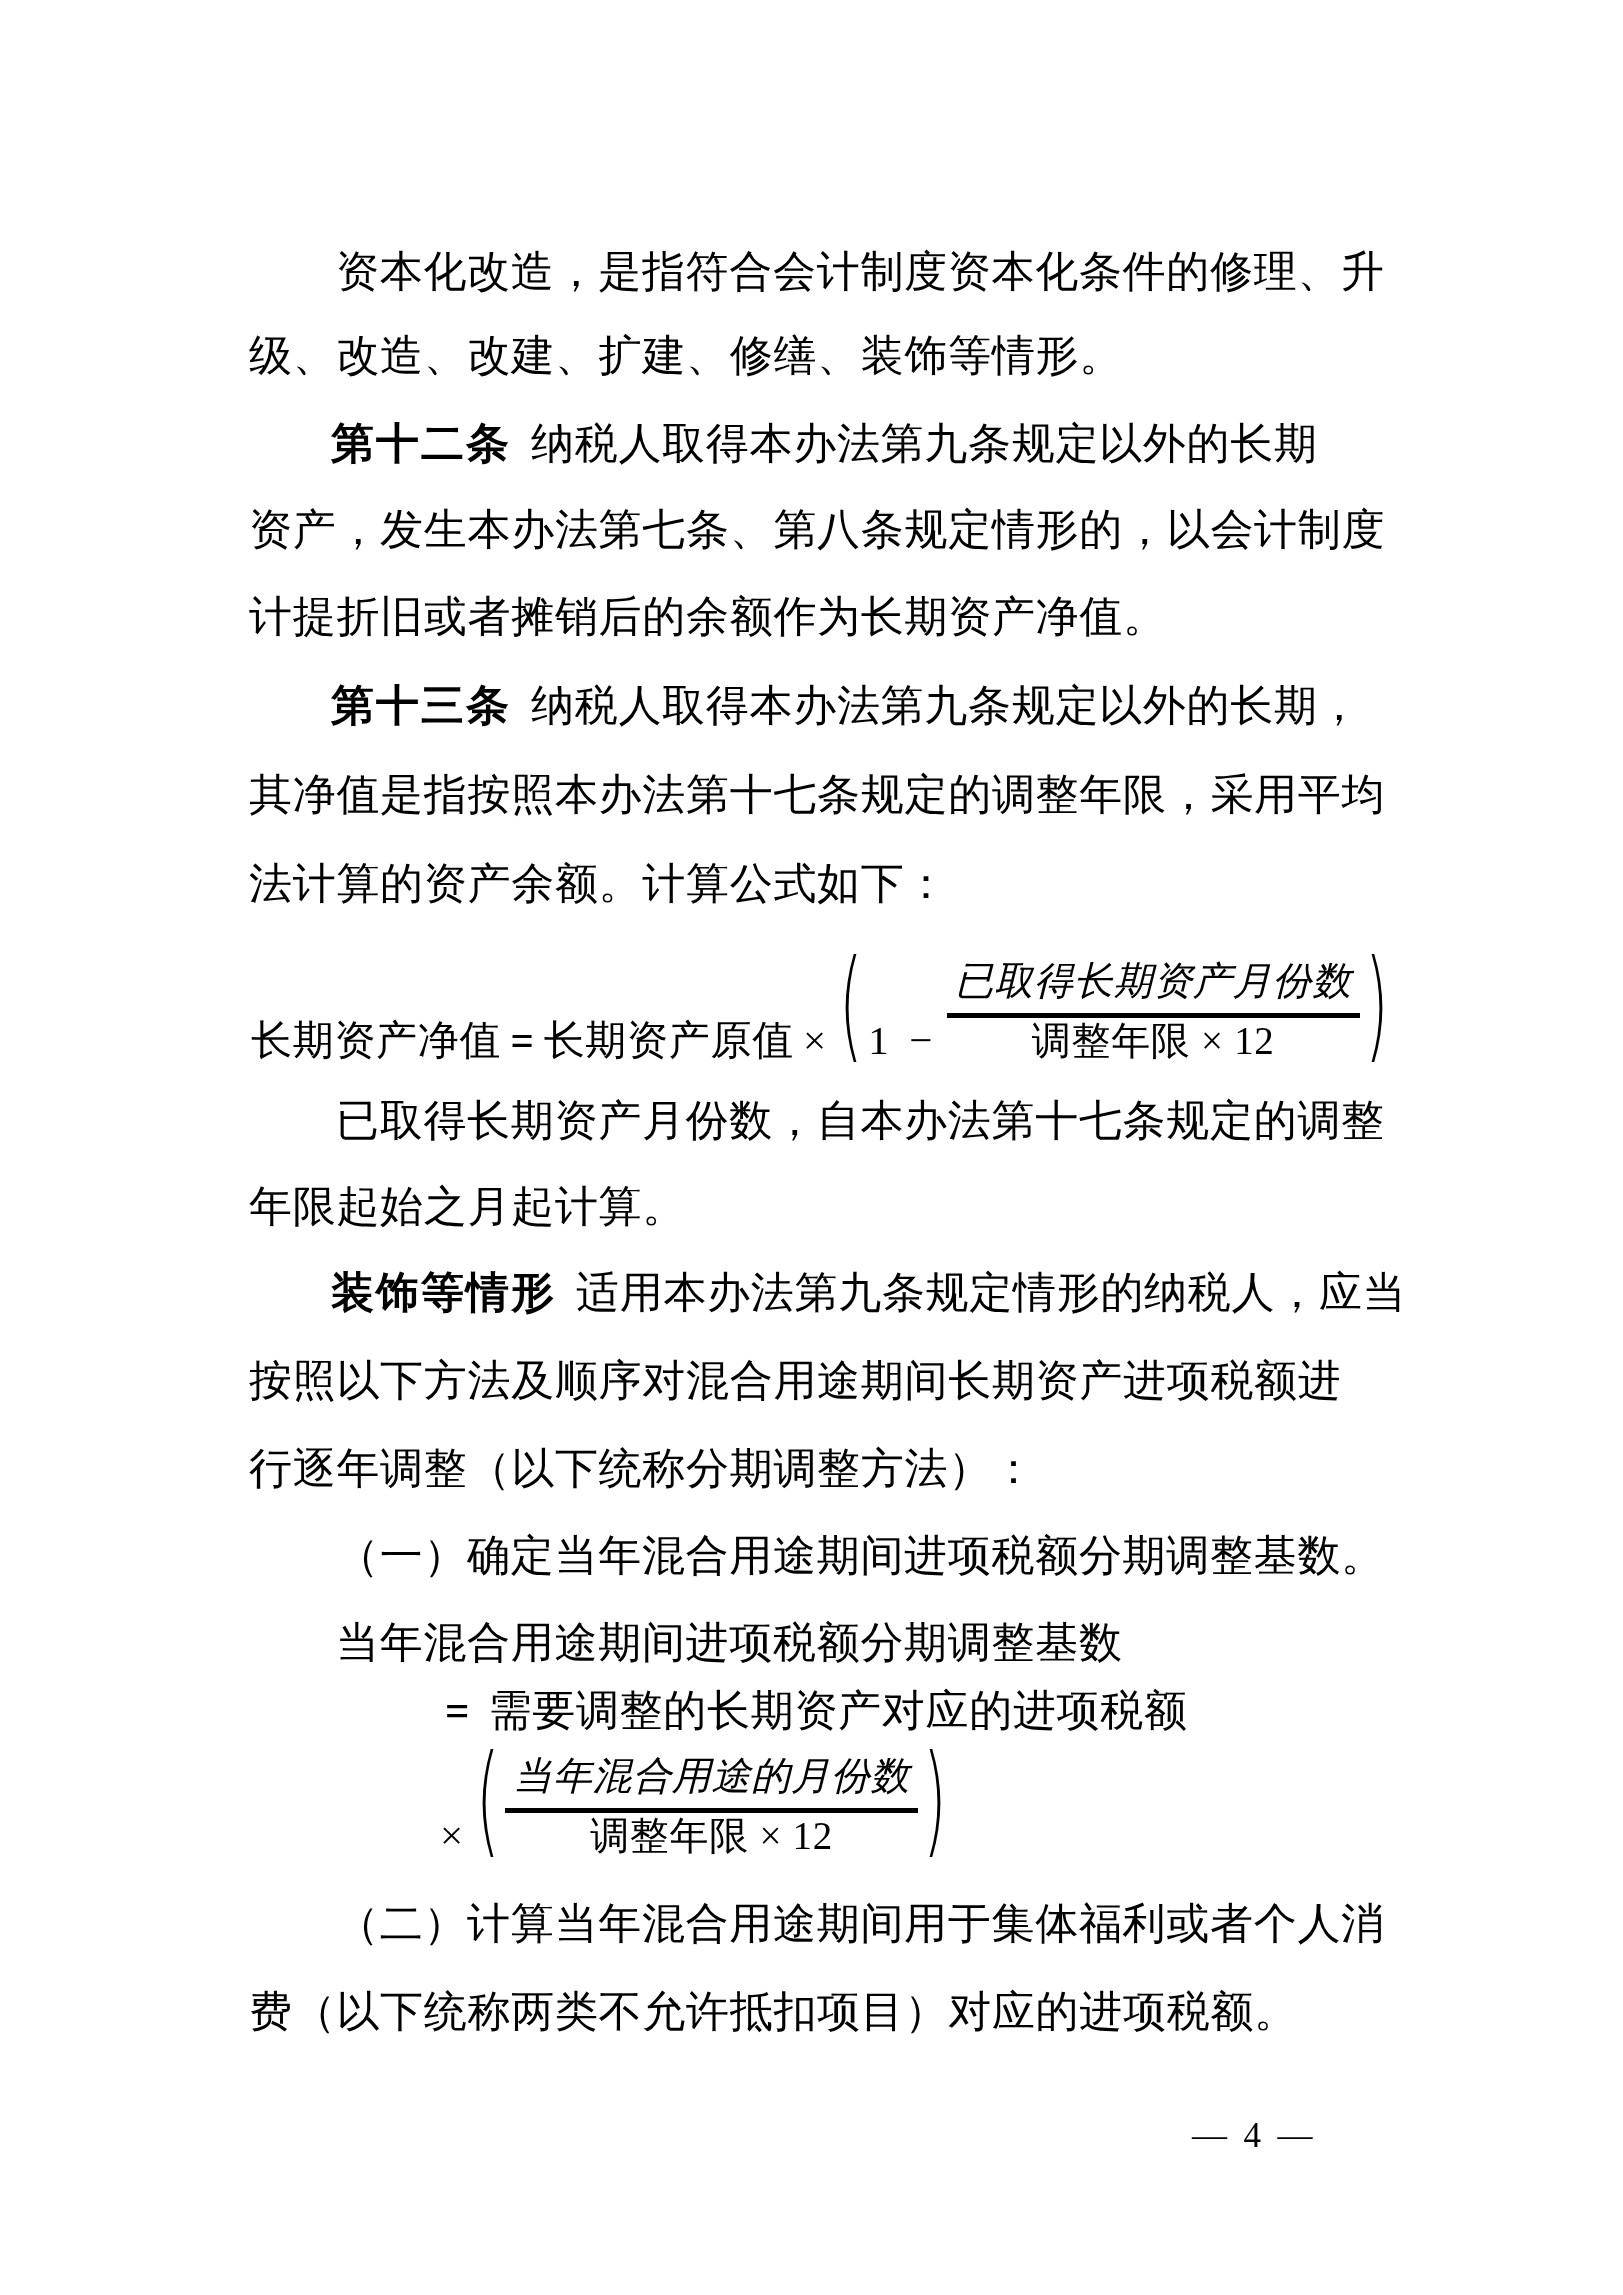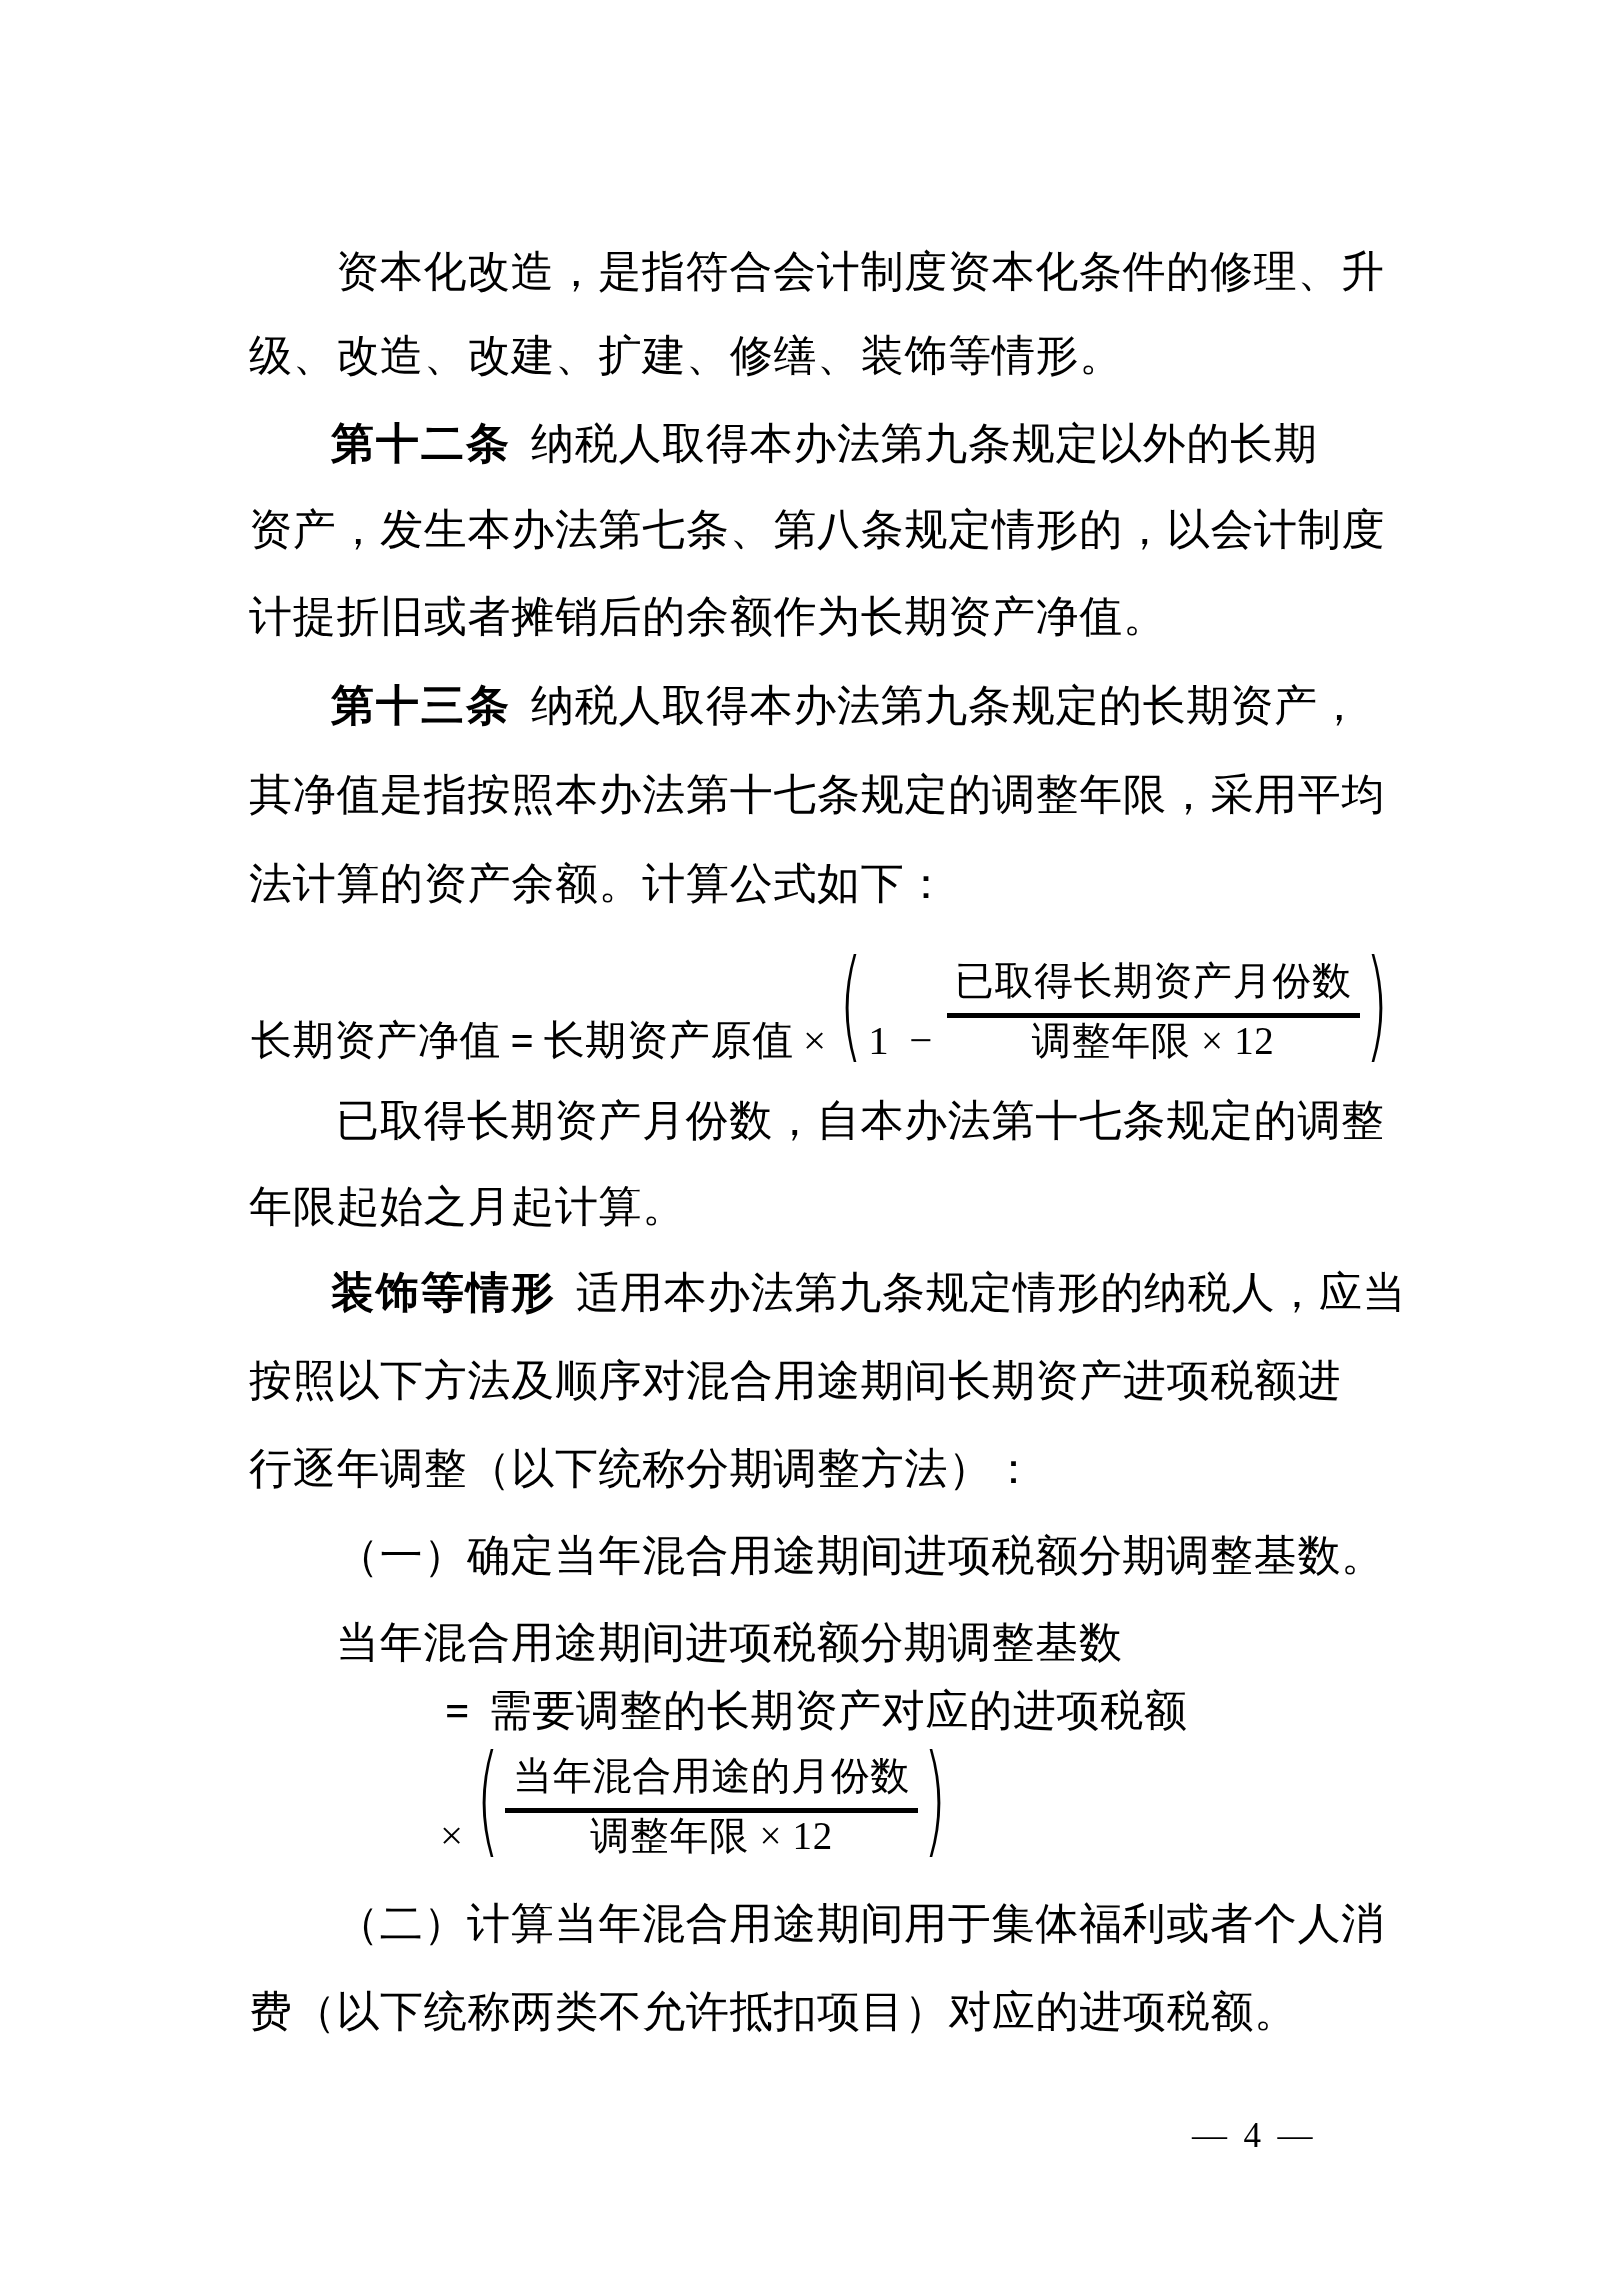--- a/index.html
+++ b/index.html
@@ -62,20 +62,21 @@
     flex-direction: column;
     align-items: center;
     text-align: center;
     font-size: 39px;
     margin: 0 2.6px;
     vertical-align: middle;
   }
   .fnum {
     padding: 0 7.9px 10.5px 7.9px;
     border-bottom: 5.2px solid #000;
+    font-style: italic;
   }
   .fden {
     padding-top: 2px;
   }
   .paren {
     display: inline-block;
     font-size: 121px;
     line-height: 0.95;
     font-family: "DejaVu Sans", sans-serif;
     font-weight: 200;
@@ -97,21 +98,21 @@
   <div class="line" style="left:336px; top:247px">资本化改造，是指符合会计制度资本化条件的修理、升</div>
   <div class="line" style="left:249px; top:331px">级、改造、改建、扩建、修缮、装饰等情形。</div>
 
   <div class="line" style="left:331px; top:419px">
     <span class="term">第十二条</span><span>纳税人取得本办法第九条规定以外的长期</span>
   </div>
   <div class="line" style="left:249px; top:505px">资产，发生本办法第七条、第八条规定情形的，以会计制度</div>
   <div class="line" style="left:249px; top:592px">计提折旧或者摊销后的余额作为长期资产净值。</div>
 
   <div class="line" style="left:331px; top:681px">
-    <span class="term">第十三条</span><span>纳税人取得本办法第九条规定的长期资产，</span>
+    <span class="term">第十三条</span><span>纳税人取得本办法第九条规定以外的长期，</span>
   </div>
   <div class="line" style="left:249px; top:770px">其净值是指按照本办法第十七条规定的调整年限，采用平均</div>
   <div class="line" style="left:249px; top:859px">法计算的资产余额。计算公式如下：</div>
 
   <div class="formula" style="left:251px; top:948px">
     <span>长期资产净值</span>
     <span class="feq">=</span>
     <span>长期资产原值</span>
     <span class="ftimes">×</span>
     <span class="paren">(</span>

